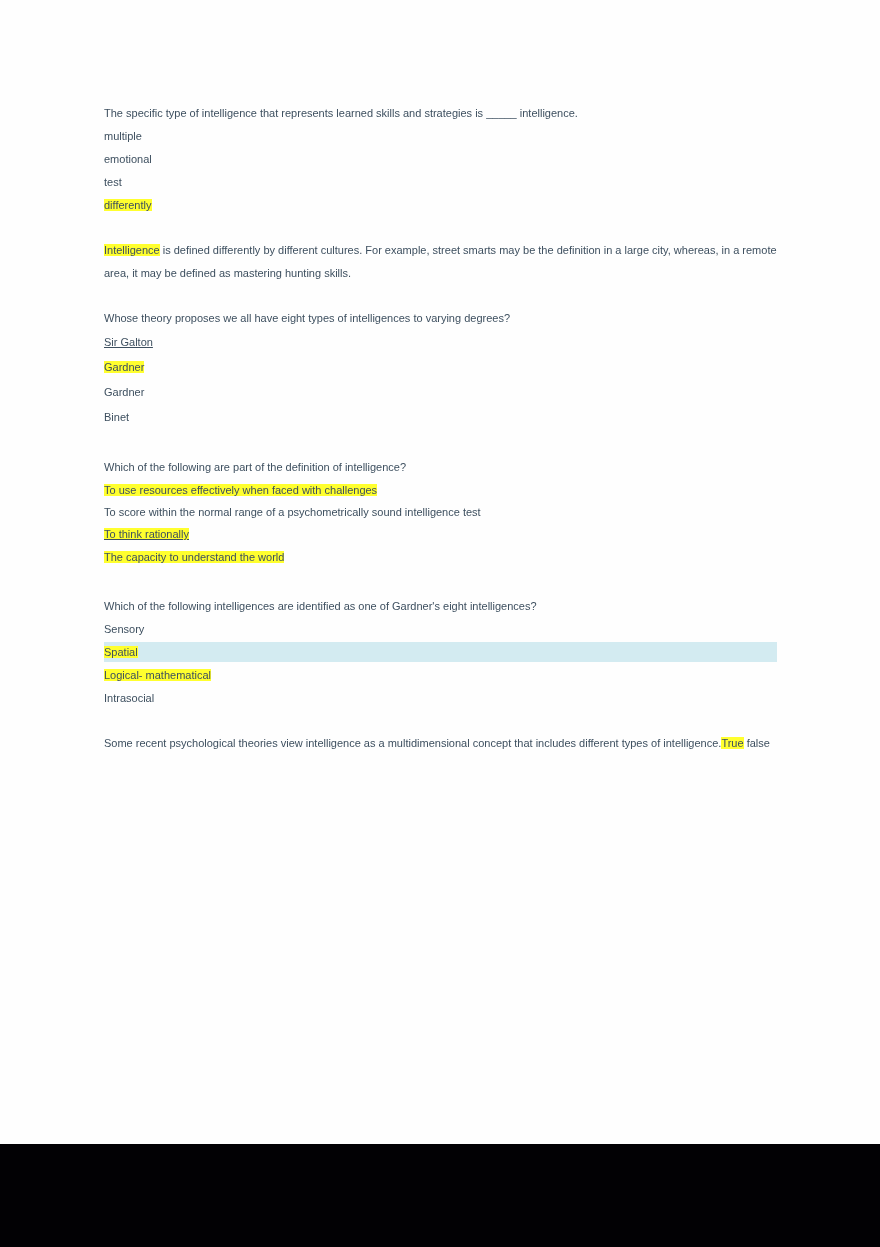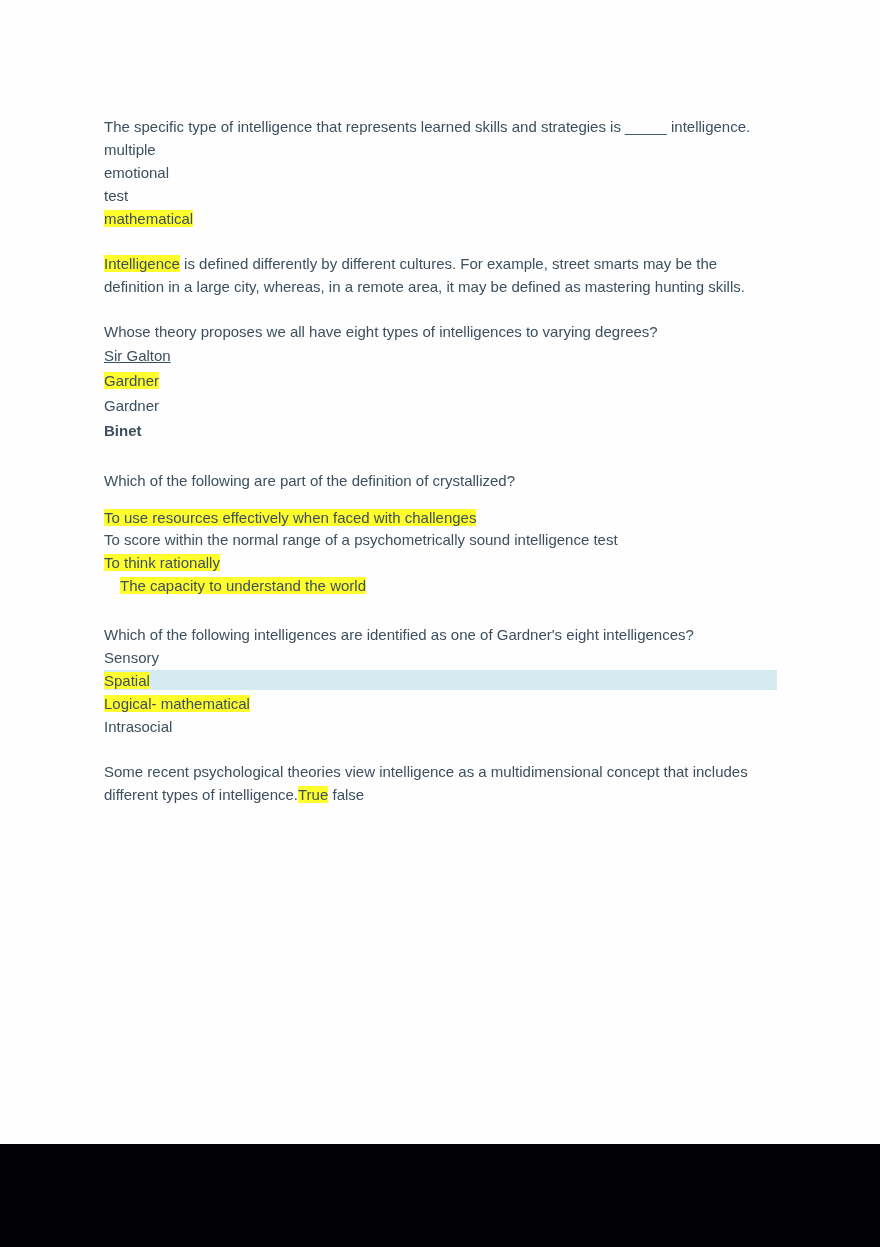--- a/index.html
+++ b/index.html
@@ -5,62 +5,62 @@
   html, body { margin:0; padding:0; }
   body {
     width:880px; height:1247px; background:#000; position:relative; overflow:hidden;
     font-family:"Liberation Sans", sans-serif;
   }
   .page {
     position:absolute; left:0; top:0; width:880px; height:1144px;
     background:#fefefe;
   }
   .content {
-    position:absolute; left:104px; top:115px; width:676px;
-    color:#3d4f5f; font-size:15px;
+    position:absolute; left:104px; top:102px; width:676px;
+    color:#3d4f5f; font-size:11px;
   }
   .q { line-height:23px; margin:0; }
   .opt { line-height:23px; height:23px; margin:0; position:relative; }
   .hl { background:#ffff2e; }
   .block { margin-bottom:22px; }
   .rowband { position:absolute; left:0; top:1px; width:673px; height:20px; background:#d3ebf1; z-index:0; }
   .opt > span { position:relative; z-index:1; }
 </style>
 </head>
 <body>
 
 <div class="page">
   <div class="content">
 
     <div class="block">
       <p class="q">The specific type of intelligence that represents learned skills and strategies is _____ intelligence.</p>
       <p class="opt"><span>multiple</span></p>
       <p class="opt"><span>emotional</span></p>
       <p class="opt"><span>test</span></p>
-      <p class="opt"><span class="hl">mathematical</span></p>
+      <p class="opt"><span class="hl">differently</span></p>
     </div>
 
     <div class="block">
       <p class="q"><span class="hl">Intelligence</span><span> is defined differently by different cultures. For example, street smarts may be the definition in a large city, whereas, in a remote area, it may be defined as mastering hunting skills.</span></p>
     </div>
 
     <div class="block" style="margin-bottom:26px;">
       <p class="q">Whose theory proposes we all have eight types of intelligences to varying degrees?</p>
       <p class="opt" style="height:25px;line-height:25px;text-decoration:underline;"><span>Sir Galton</span></p>
       <p class="opt" style="height:25px;line-height:25px;"><span class="hl">Gardner</span></p>
       <p class="opt" style="height:25px;line-height:25px;"><span>Gardner</span></p>
-      <p class="opt" style="height:25px;line-height:25px;font-weight:bold;"><span>Binet</span></p>
+      <p class="opt" style="height:25px;line-height:25px;"><span>Binet</span></p>
     </div>
 
     <div class="block" style="margin-bottom:26px;">
-      <p class="q">Which of the following are part of the definition of crystallized?</p>
-      <p class="opt" style="height:22px;line-height:22px;margin-top:15px;"><span class="hl">To use resources effectively when faced with challenges</span></p>
+      <p class="q">Which of the following are part of the definition of intelligence?</p>
+      <p class="opt" style="height:22px;line-height:22px;"><span class="hl">To use resources effectively when faced with challenges</span></p>
       <p class="opt" style="height:22px;line-height:22px;"><span>To score within the normal range of a psychometrically sound intelligence test</span></p>
-      <p class="opt" style="height:23px;line-height:23px;"><span class="hl">To think rationally</span></p>
-      <p class="opt" style="height:23px;line-height:23px;margin-left:16px;"><span class="hl">The capacity to understand the world</span></p>
+      <p class="opt" style="height:23px;line-height:23px;text-decoration:underline;"><span class="hl">To think rationally</span></p>
+      <p class="opt" style="height:23px;line-height:23px;"><span class="hl">The capacity to understand the world</span></p>
     </div>
 
     <div class="block">
       <p class="q" style="width:600px;">Which of the following intelligences are identified as one of Gardner's eight intelligences?</p>
       <p class="opt"><span>Sensory</span></p>
       <p class="opt"><i class="rowband"></i><span class="hl">Spatial</span></p>
       <p class="opt"><span class="hl">Logical- mathematical</span></p>
       <p class="opt"><span>Intrasocial</span></p>
     </div>
 

